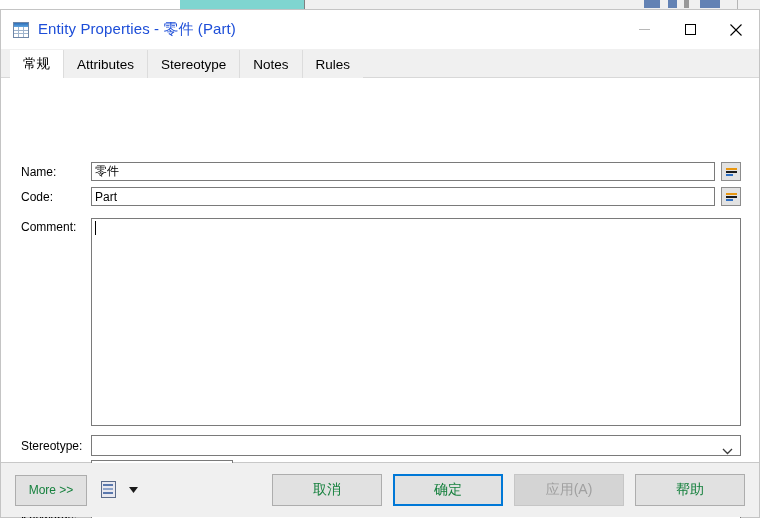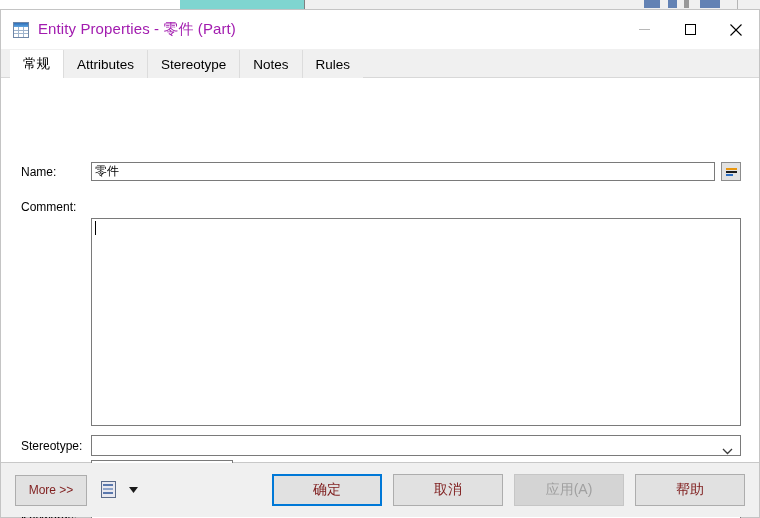--- a/index.html
+++ b/index.html
@@ -99,21 +99,21 @@
   .title-icon .v1 {
     position: absolute; left: 4px; top: 4px; width: 1px; height: 10px;
     background: #9fb4cd;
   }
   .title-icon .v2 {
     position: absolute; left: 9px; top: 4px; width: 1px; height: 10px;
     background: #9fb4cd;
   }
   .title-text {
     font-size: 15px;
-    color: #a21caf;
+    color: #1d4ed8;
     letter-spacing: .1px;
     white-space: nowrap;
   }
   .win-buttons {
     position: absolute;
     right: 0; top: 0;
     height: 39px;
     display: flex;
   }
   .win-btn {
@@ -343,21 +343,21 @@
     background: #f0f0f0;
     display: flex;
     align-items: center;
     padding: 0 14px;
     box-sizing: border-box;
     position: relative;
   }
   .btn {
     font-family: "Liberation Sans", "DejaVu Sans", sans-serif;
     font-size: 13px;
-    color: #7f1d1d;
+    color: #15803d;
     background: #e1e1e1;
     border: 1px solid #adadad;
     box-sizing: border-box;
     cursor: default;
     padding: 0;
   }
   .btn-more {
     width: 72px;
     height: 31px;
     font-size: 12px;
@@ -490,22 +490,31 @@
     <div class="row" style="top:84px;">
       <div class="lbl">Name:</div>
       <input class="txt" type="text" value="零件" style="">
       <button class="eqbtn">
         <span class="ln l1"></span>
           <span class="ln l2"></span>
           <span class="ln l3"></span>
       </button>
     </div>
 
-
-    <div class="row" style="top:122px;right:auto;">
+    <div class="row" style="top:109px;">
+      <div class="lbl">Code:</div>
+      <input class="txt" type="text" value="Part" style="">
+      <button class="eqbtn">
+        <span class="ln l1"></span>
+          <span class="ln l2"></span>
+          <span class="ln l3"></span>
+      </button>
+    </div>
+
+    <div class="row" style="top:142px;right:auto;">
       <div class="lbl">Comment:</div>
     </div>
 
     <div class="comment-wrap">
       <textarea class="comment-area" style=""></textarea>
       <div class="caret"></div>
     </div>
 
     <div class="row" style="top:357px;">
       <div class="lbl">Stereotype:</div>
@@ -560,26 +569,26 @@
       <span class="ln b3"></span>
     </button>
 
     <button class="dd-arrow">
       <svg width="9" height="6" viewBox="0 0 9 6">
         <polygon points="0,0 9,0 4.5,6" fill="#1a1a1a"></polygon>
       </svg>
     </button>
 
     <div class="footer-right">
+      <button class="btn btn-action">
+        <span>取消</span>
+      </button>
       <button class="btn btn-action btn-ok">
         <span>确定</span>
       </button>
-      <button class="btn btn-action">
-        <span>取消</span>
-      </button>
       <button class="btn btn-action btn-disabled" disabled="">
         <span>应用(A)</span>
       </button>
       <button class="btn btn-action">
         <span>帮助</span>
       </button>
     </div>
   </div>
 
 </div>

